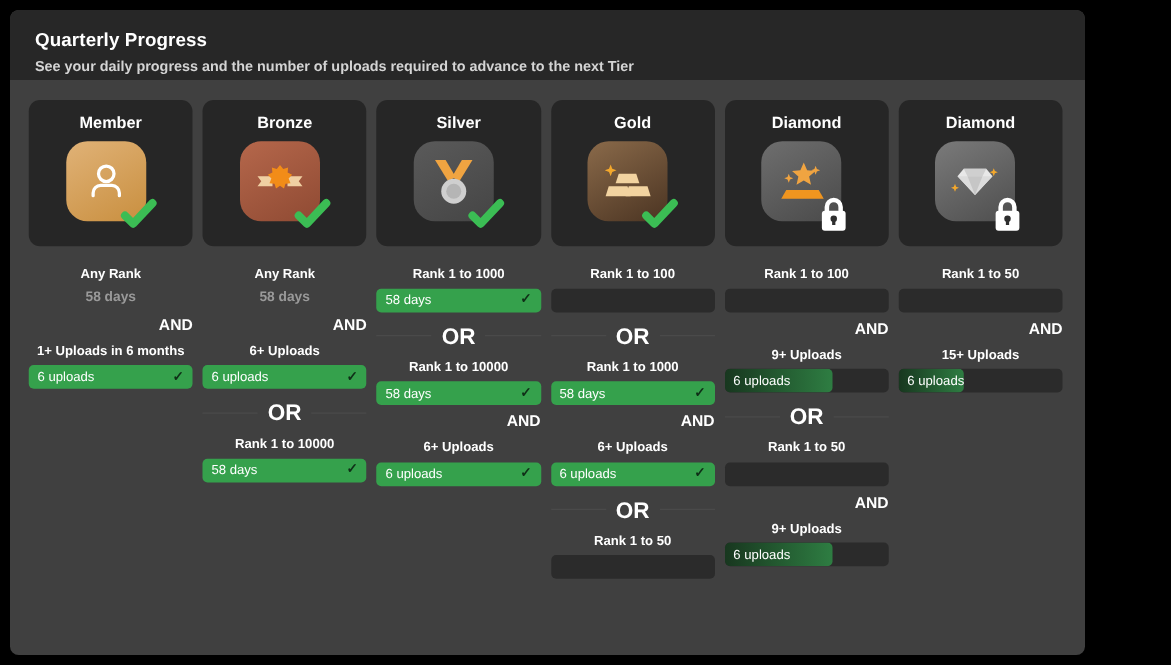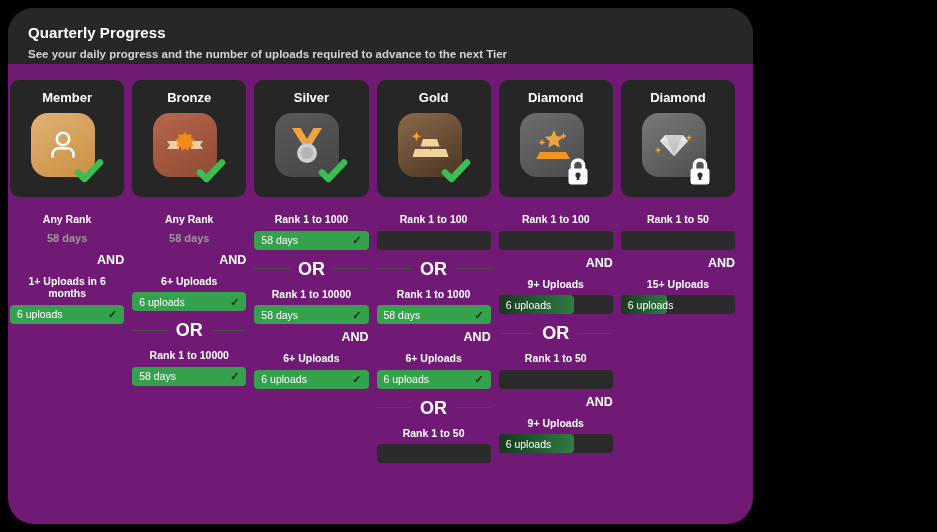--- a/index.html
+++ b/index.html
@@ -4,43 +4,44 @@
 <style>
   html,body{margin:0;padding:0;}
   body{
     width:937px;height:532px;
     background:#000;
     font-family:"Liberation Sans", sans-serif;
     overflow:hidden;
   }
   .app{
     position:absolute;left:8px;top:8px;
-    width:745px;height:516px;
-    background:#701a75;
-    border-radius:26px;
+    width:860px;height:516px;
+    background:#404040;
+    border-radius:7px;
     overflow:hidden;
   }
   .header{
     background:#272727;
     padding:16px 20px 18px 20px;
     height:56px;
     box-sizing:border-box;
   }
   .header-title{
     color:#ffffff;font-size:15px;font-weight:bold;margin:0 0 7px 0;
     letter-spacing:.1px;
   }
   .header-sub{
     color:#d4d4d4;font-size:11.5px;margin:0;font-weight:bold;
   }
   .tiers{
     display:flex;
     padding:16px 18px 0 2px;
     gap:8px;
     align-items:flex-start;
+    margin-left:13px;
   }
   .tier{
     flex:1 1 0;
     min-width:0;
     display:flex;flex-direction:column;align-items:stretch;
   }
   .tier-head{
     background:#262626;
     border-radius:9px;
     padding:10px 8px 12px 8px;

